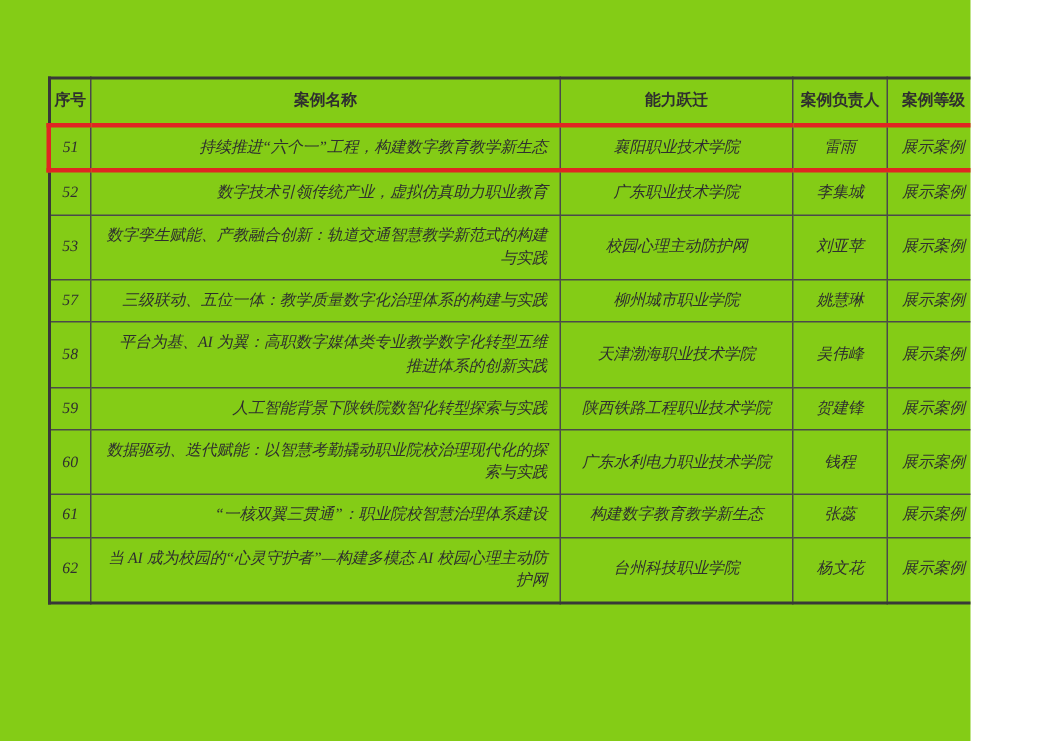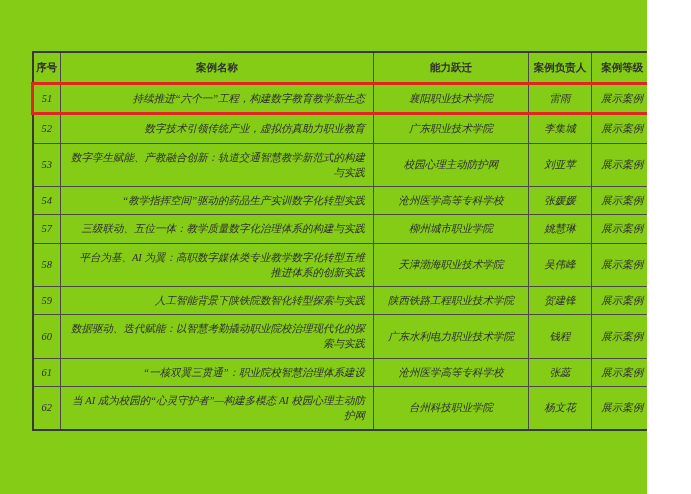--- a/index.html
+++ b/index.html
@@ -76,27 +76,20 @@
       <td class="center">展示案例</td>
     </tr>
           <tr>
       <td class="center">53</td>
       <td class="title-cell">数字孪生赋能、产教融合创新：轨道交通智慧教学新范式的构建与实践</td>
       <td class="center">校园心理主动防护网</td>
       <td class="center">刘亚苹</td>
       <td class="center">展示案例</td>
     </tr>
           <tr>
-      <td class="center">54</td>
-      <td class="title-cell">“教学指挥空间”驱动的药品生产实训数字化转型实践</td>
-      <td class="center">沧州医学高等专科学校</td>
-      <td class="center">张媛媛</td>
-      <td class="center">展示案例</td>
-    </tr>
-          <tr>
       <td class="center">57</td>
       <td class="title-cell">三级联动、五位一体：教学质量数字化治理体系的构建与实践</td>
       <td class="center">柳州城市职业学院</td>
       <td class="center">姚慧琳</td>
       <td class="center">展示案例</td>
     </tr>
           <tr>
       <td class="center">58</td>
       <td class="title-cell">平台为基、AI 为翼：高职数字媒体类专业教学数字化转型五维推进体系的创新实践</td>
       <td class="center">天津渤海职业技术学院</td>
@@ -113,21 +106,21 @@
           <tr>
       <td class="center">60</td>
       <td class="title-cell">数据驱动、迭代赋能：以智慧考勤撬动职业院校治理现代化的探索与实践</td>
       <td class="center">广东水利电力职业技术学院</td>
       <td class="center">钱程</td>
       <td class="center">展示案例</td>
     </tr>
           <tr>
       <td class="center">61</td>
       <td class="title-cell">“一核双翼三贯通”：职业院校智慧治理体系建设</td>
-      <td class="center">沧州医学高等专科学校</td>
+      <td class="center">构建数字教育教学新生态</td>
       <td class="center">张蕊</td>
       <td class="center">展示案例</td>
     </tr>
           <tr>
       <td class="center">62</td>
       <td class="title-cell">当 AI 成为校园的“心灵守护者”—构建多模态 AI 校园心理主动防护网</td>
       <td class="center">台州科技职业学院</td>
       <td class="center">杨文花</td>
       <td class="center">展示案例</td>
     </tr>

